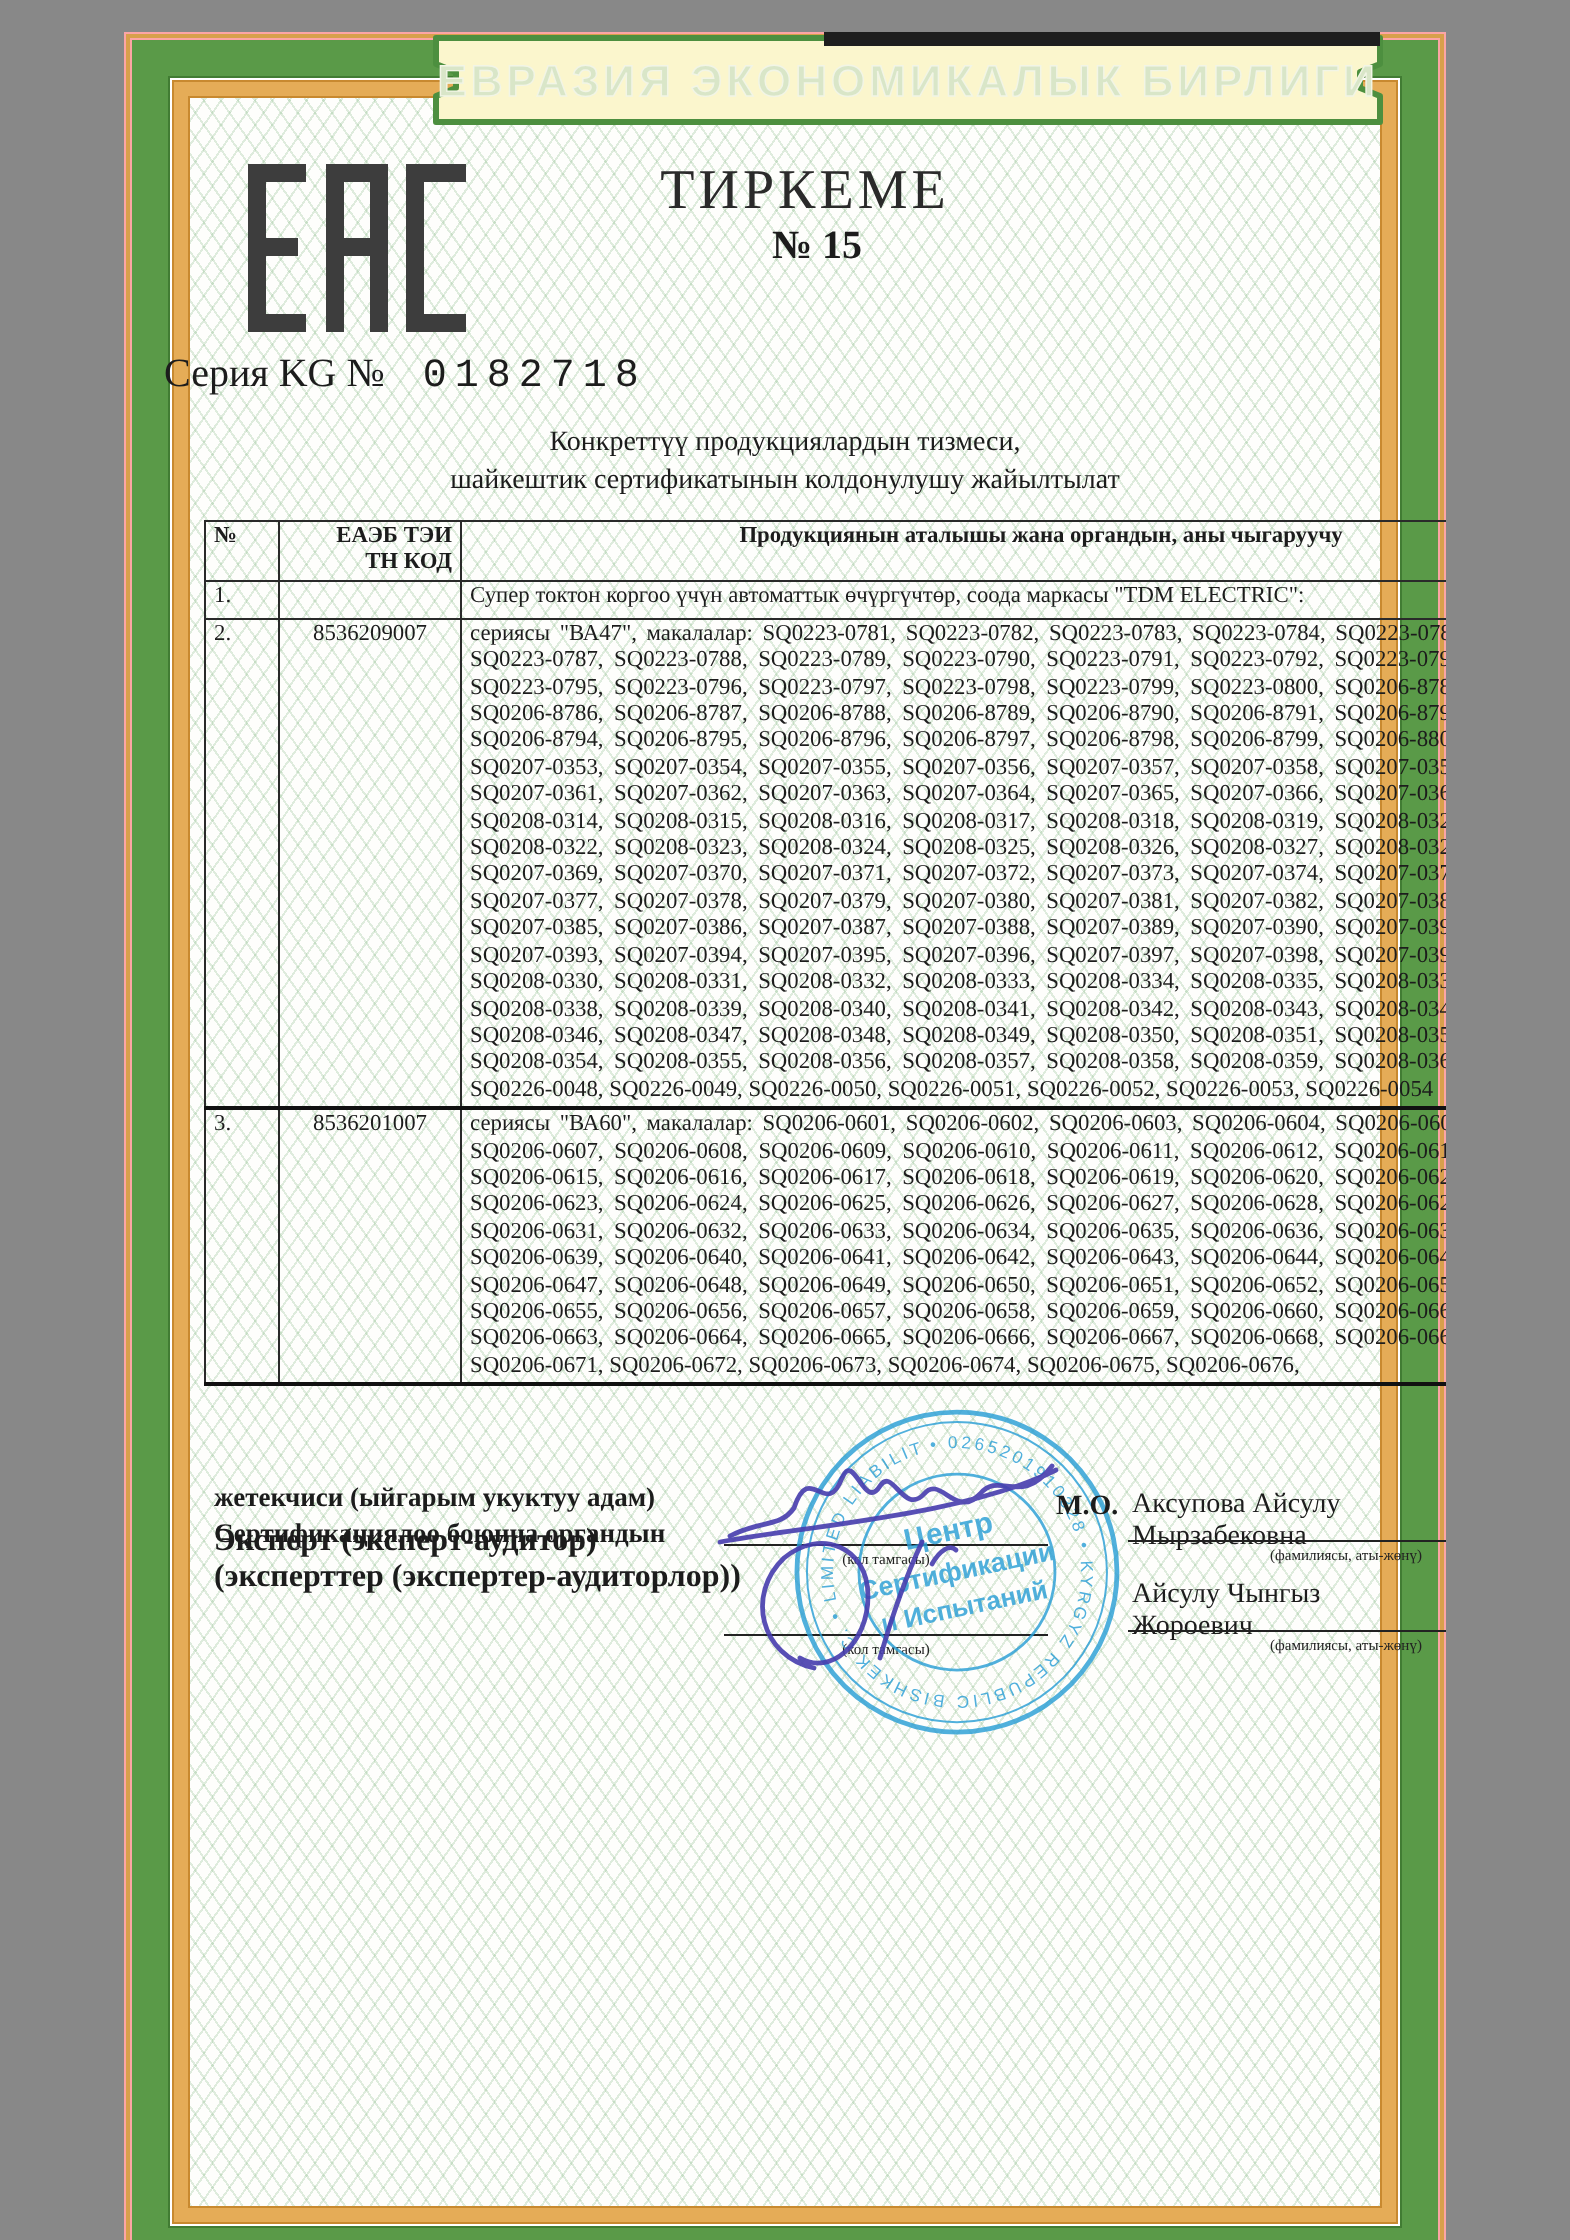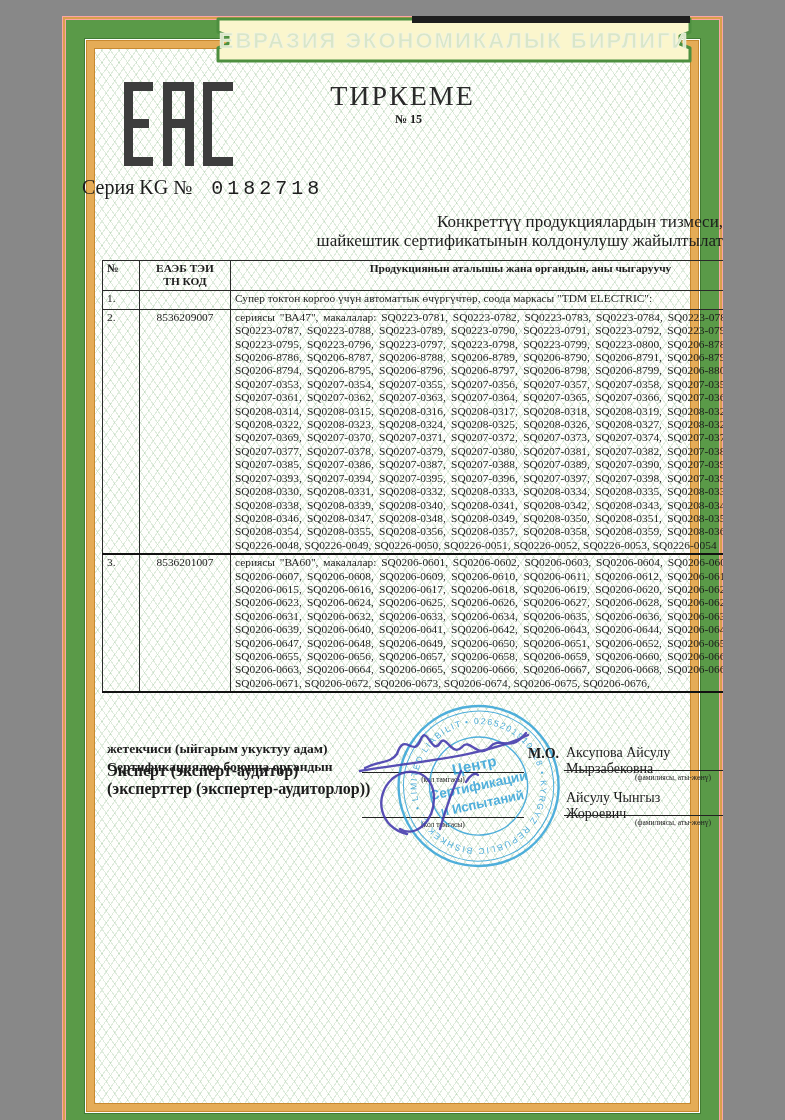--- a/index.html
+++ b/index.html
@@ -22,38 +22,38 @@
     #fefefc;}
   .top-strip{position:absolute;left:350px;top:0;width:278px;height:7px;background:#1e1e1e;z-index:6;}
   
   .banner{position:absolute;left:146px;top:1px;z-index:5;}
   
   .eac{position:absolute;left:60px;top:62px;z-index:2;}
   
   .title{position:absolute;left:20px;right:0;top:64px;text-align:center;
     font-size:28px;letter-spacing:2px;color:#2a2a2a;z-index:2;}
   .no15{position:absolute;left:32px;right:0;top:96px;text-align:center;
-    font-size:12px;font-weight:bold;z-index:2;}
+    font-size:20px;font-weight:bold;z-index:2;}
   .certline{position:absolute;left:20px;right:0;top:113px;text-align:center;
     font-size:15.5px;z-index:2;}
   .certline b{margin-left:4px;}
   .seriesline{position:absolute;left:20px;right:0;top:160px;text-align:left;
     font-size:20px;z-index:2;}
   .series-num{font-family:"Liberation Mono", monospace;font-size:20px;letter-spacing:4px;margin-left:14px;}
-  .subtitle{position:absolute;left:0;right:0;top:196px;text-align:right;
-    font-size:17px;line-height:19px;z-index:2;}
+  .subtitle{position:absolute;left:0;right:0;top:196px;text-align:center;
+    font-size:14px;line-height:19px;z-index:2;}
   
   table.products{position:absolute;left:40px;top:244px;width:708px;z-index:2;
     border-collapse:collapse;table-layout:fixed;}
   table.products th, table.products td{border:1px solid #2a2a2a;vertical-align:top;
     padding:1px 4px;font-size:11.4px;line-height:13.4px;}
   table.products{border:1.5px solid #222;}
   col.c1{width:37px;} col.c2{width:91px;} col.c3{width:580px;}
   th.h-num{text-align:left;font-size:12px;vertical-align:top;}
-  th.h-code{text-align:center;font-size:13px;line-height:14px;vertical-align:middle;}
+  th.h-code{text-align:right;font-size:13px;line-height:14px;vertical-align:middle;}
   th.h-prod{text-align:center;font-size:12.5px;vertical-align:middle;}
   td.cell-num{font-size:12px;}
   td.cell-code{text-align:center;vertical-align:middle;font-size:12.5px;}
   td.cell-text{text-align:justify;}
   tr.row-3 td{border-top:2px solid #111;}
   table.products tbody tr:last-child td{border-bottom:2px solid #111;}
   tr.row-1 td{height:16px;}
   
   .sig-label-head{position:absolute;left:45px;top:724px;font-weight:bold;
     font-size:13.5px;line-height:18px;z-index:3;}

